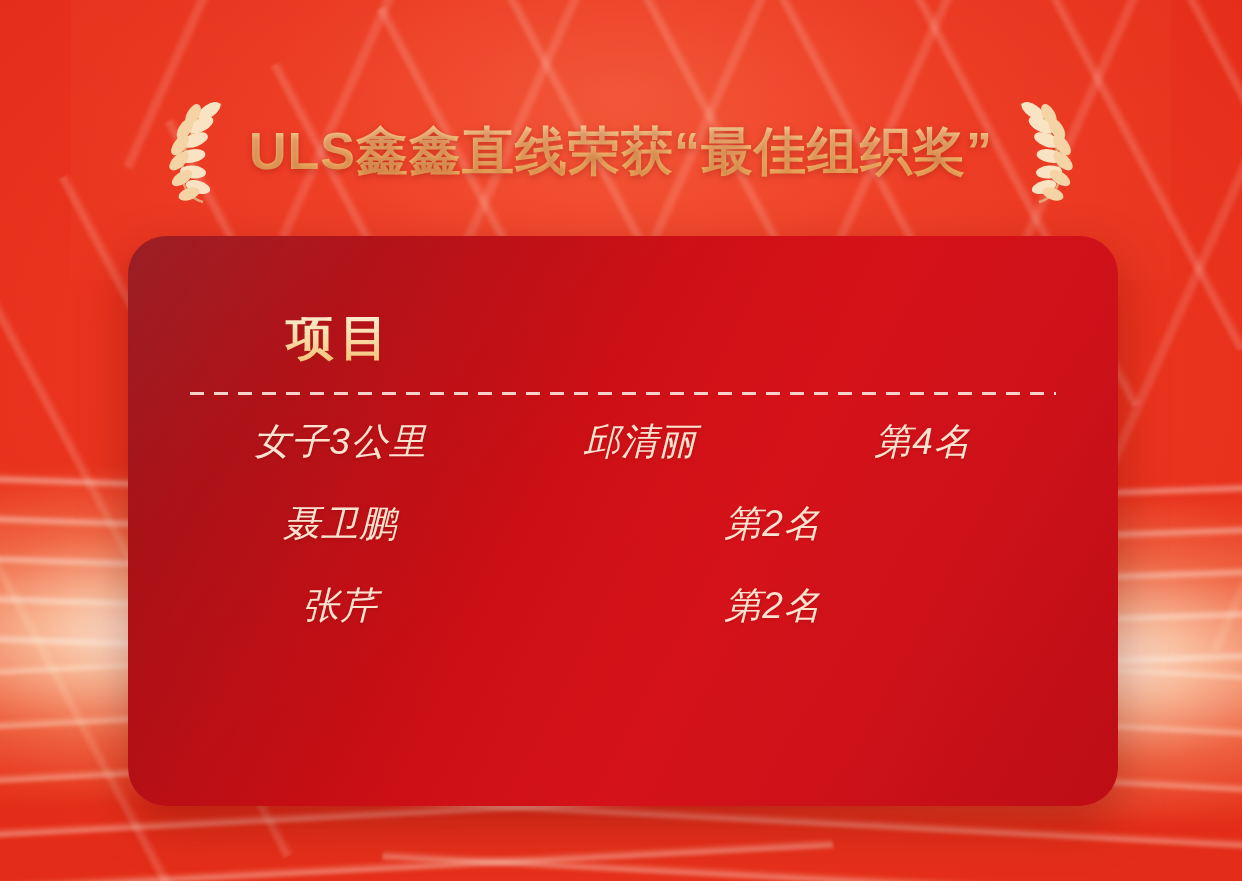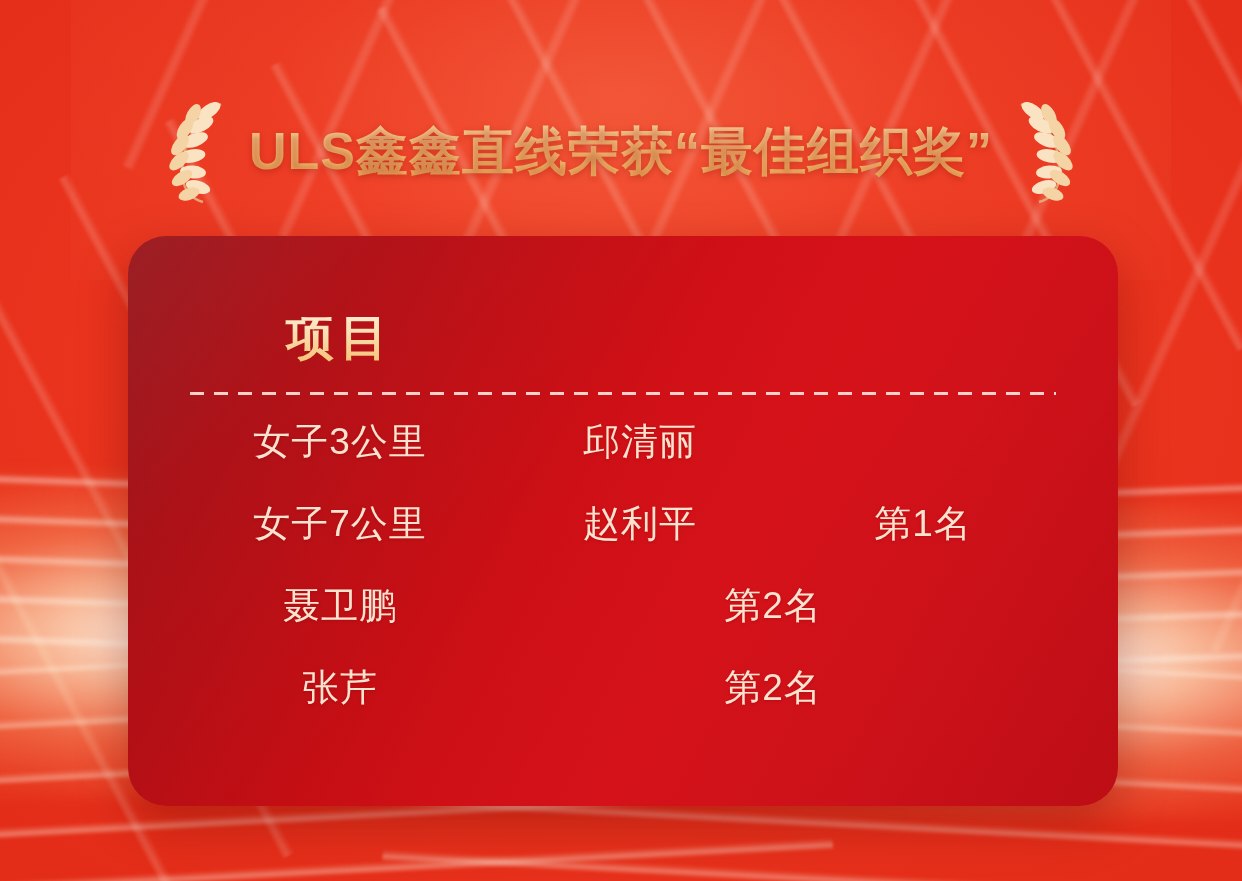--- a/index.html
+++ b/index.html
@@ -236,21 +236,21 @@
   
   .divider {
     margin-top:22px;
     height:3px;
     background-image:linear-gradient(90deg, rgba(255,225,215,0.92) 58%, rgba(255,255,255,0) 0%);
     background-size:24px 3px;
     background-repeat:repeat-x;
   }
 
   
-  .tbody { flex:1 1 auto; padding-top:6px; }
+  .tbody { flex:1 1 auto; padding-top:6px;font-style:italic; }
   .row {
     display:flex;
     align-items:center;
     height:82px;
   }
   .td {
     font-size:37px;
     text-align:center;
     letter-spacing:1px;
     color:#fde2cf;
@@ -330,27 +330,23 @@
         <div class="th col-1">项目</div>
       </div>
 
       <div class="divider"></div>
 
       <div class="tbody">
 
         <div class="row">
           <div class="td col-1">女子3公里</div>
           <div class="td col-2">邱清丽</div>
+          <div class="td col-3">第4名</div>
         </div>
 
-        <div class="row">
-          <div class="td col-1">女子7公里</div>
-          <div class="td col-2">赵利平</div>
-          <div class="td col-3">第1名</div>
-        </div>
 
         <div class="row">
           <div class="td col-2">聂卫鹏</div>
           <div class="td col-3">第2名</div>
         </div>
 
         <div class="row">
           <div class="td col-2">张芹</div>
           <div class="td col-3">第2名</div>
         </div>

